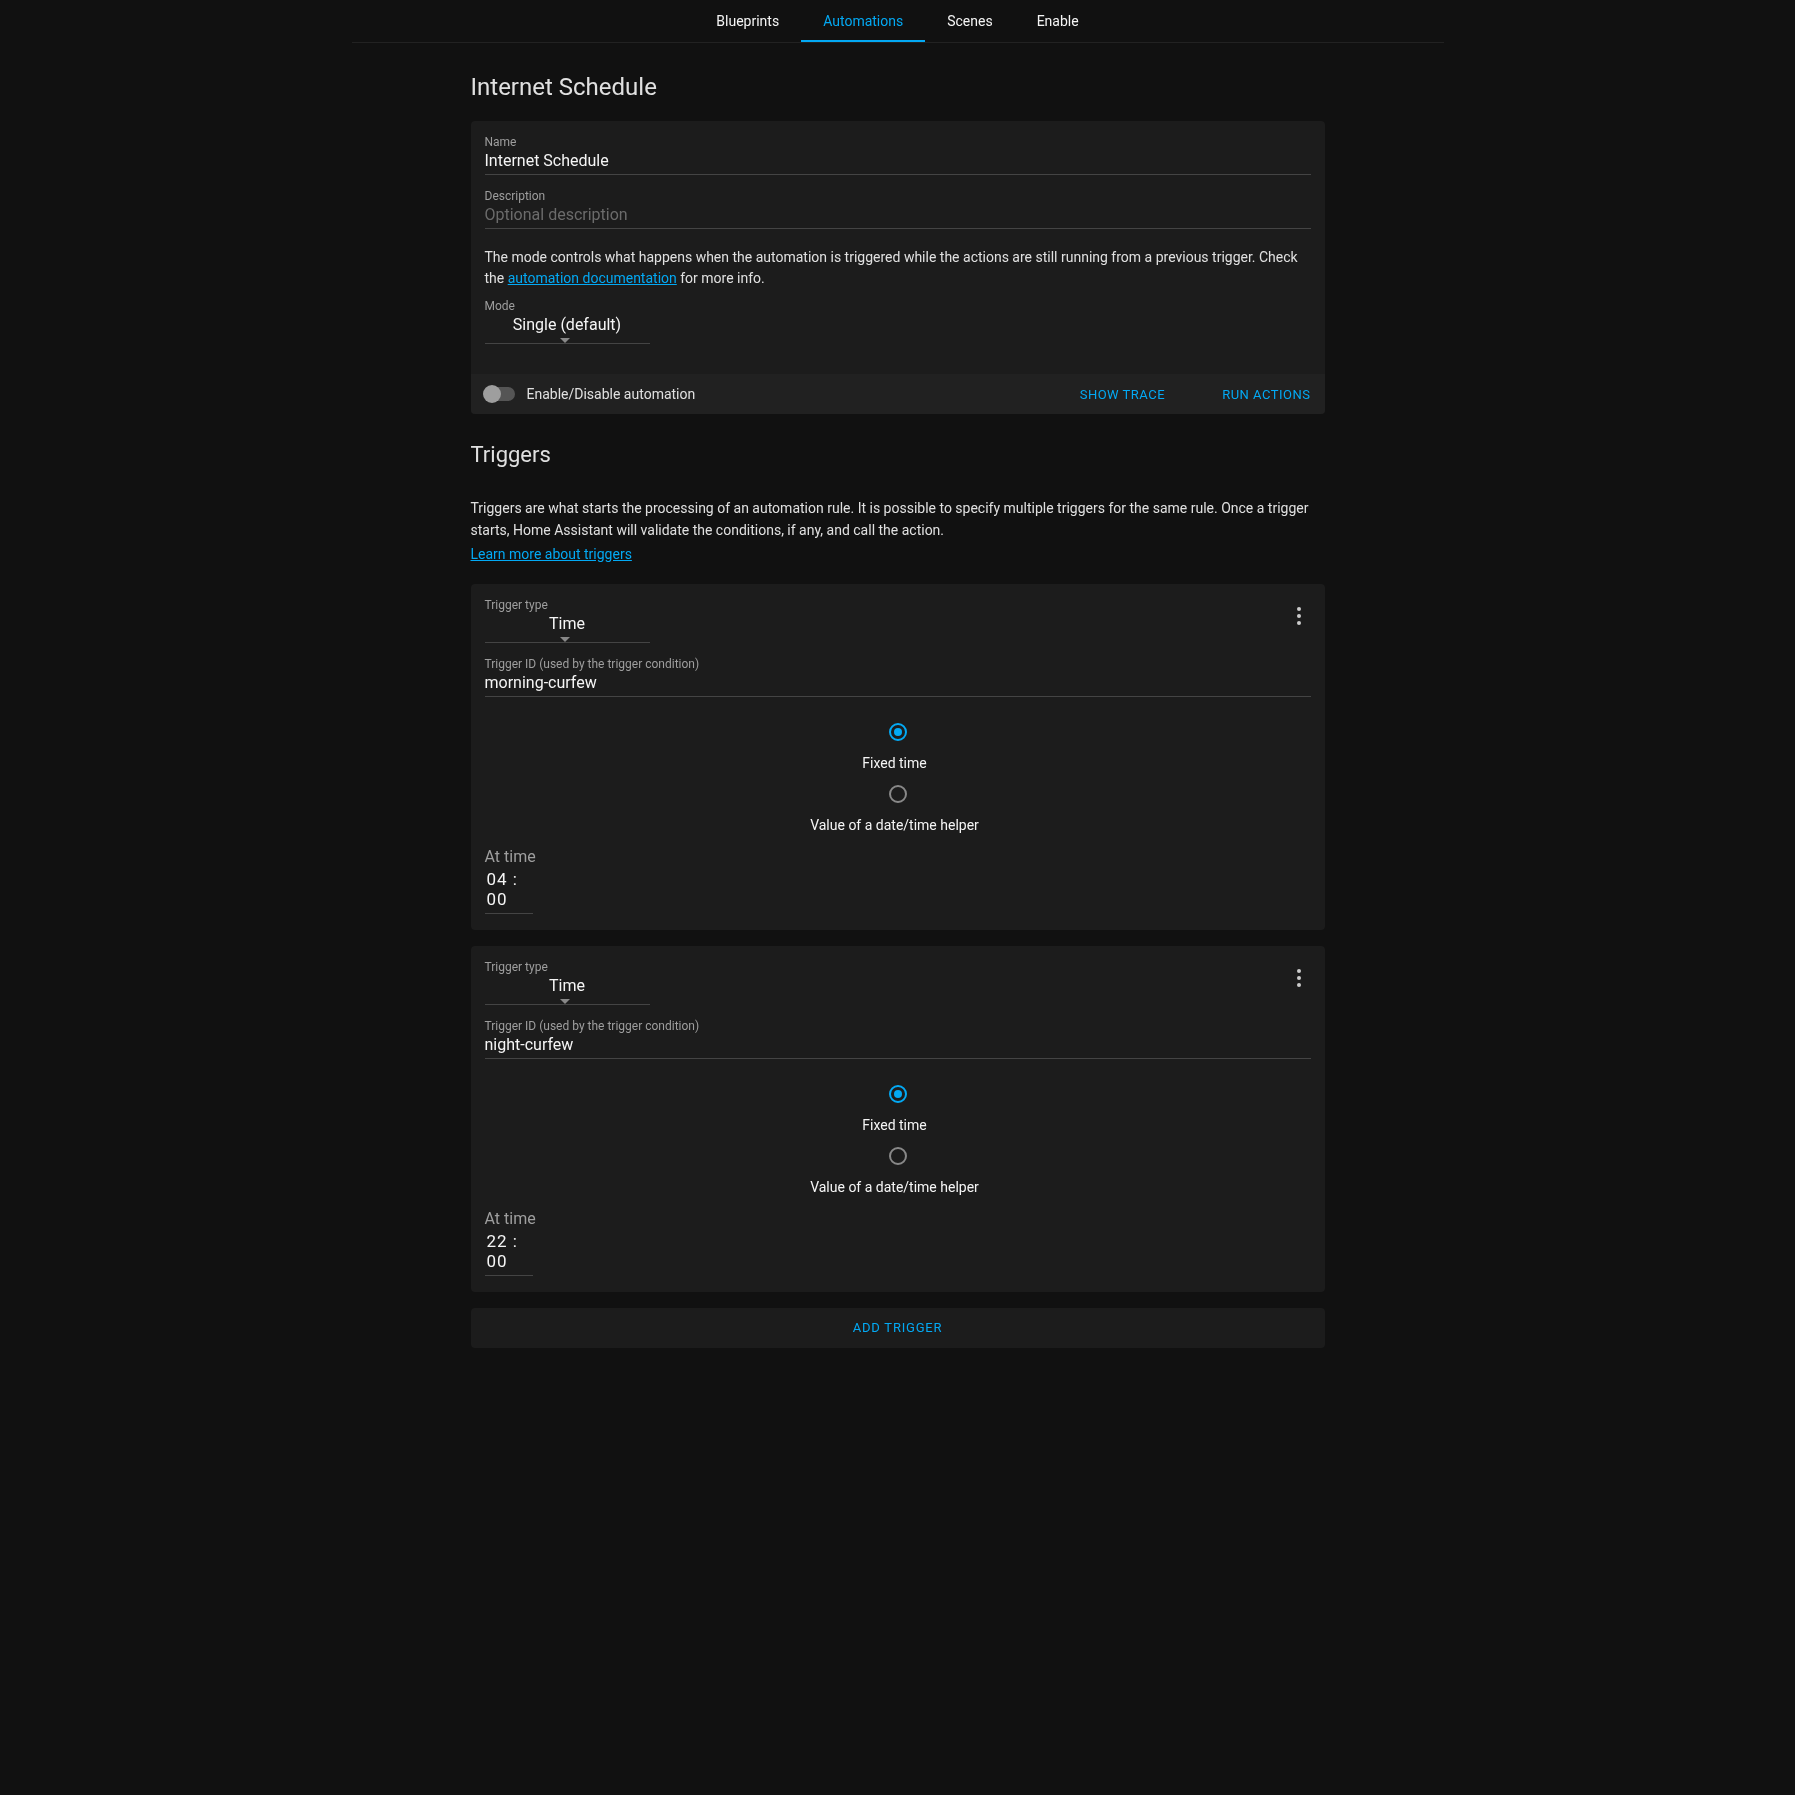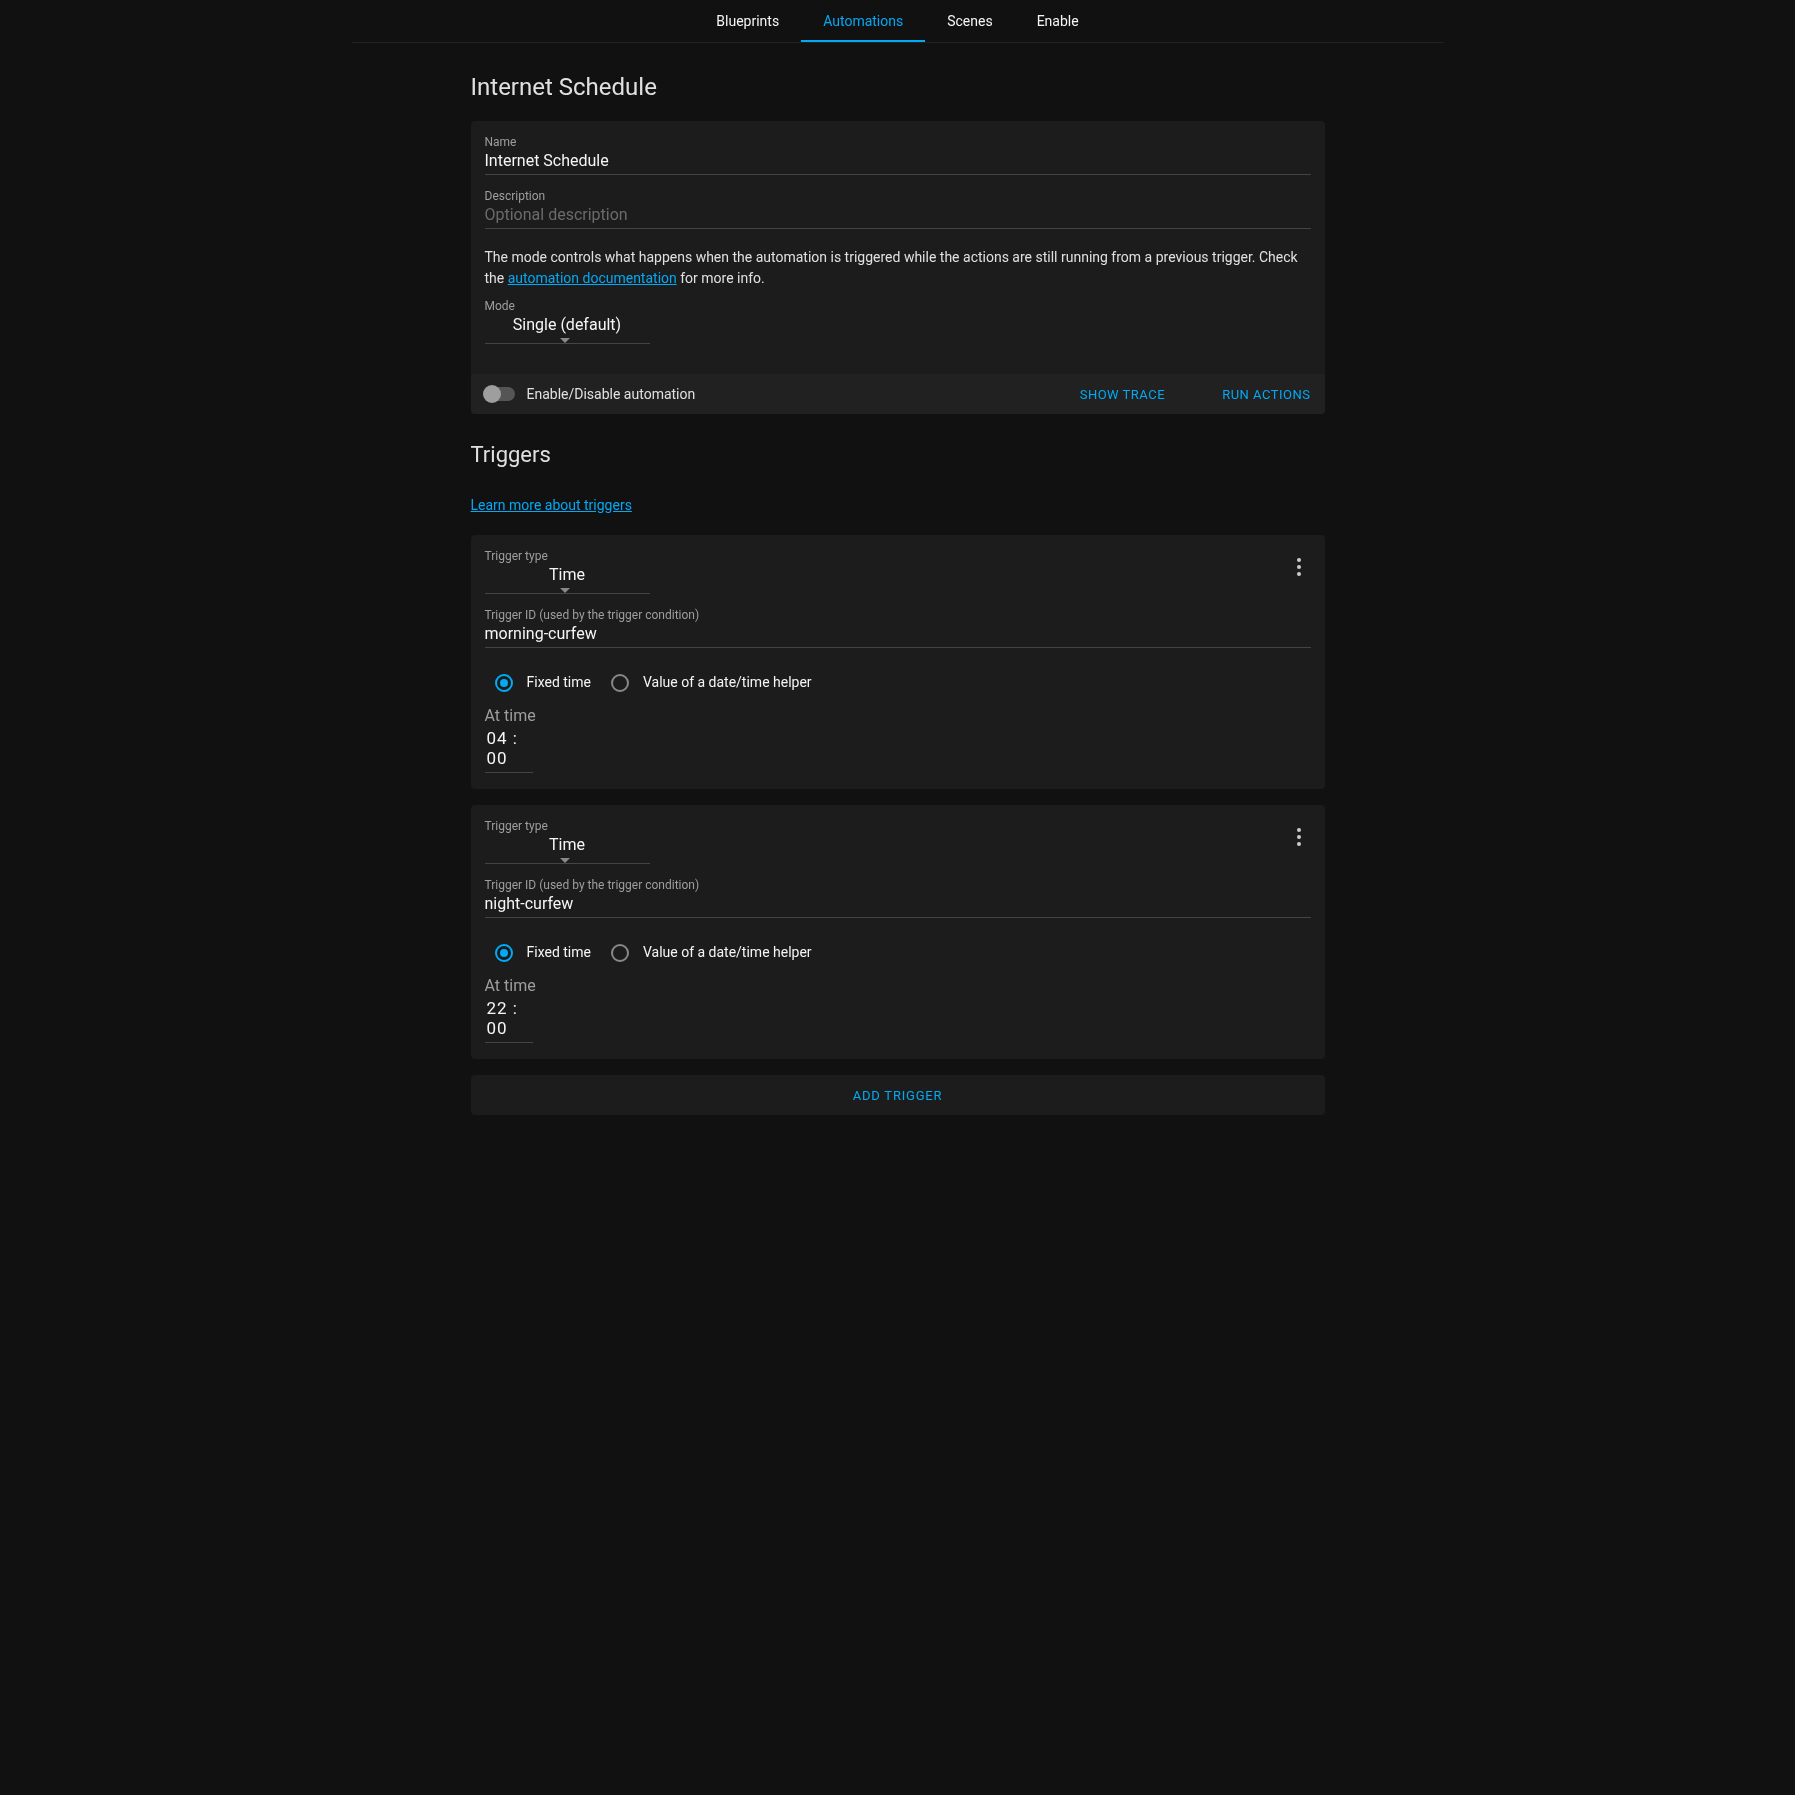--- a/index.html
+++ b/index.html
@@ -180,21 +180,21 @@
   }
   .dots {
     width: 24px; height: 24px;
     display: flex; flex-direction: column;
     align-items: center; justify-content: center;
     gap: 3px; cursor: pointer;
     margin-top: 6px;
   }
   .dots span { width: 4px; height: 4px; background: #ccc; border-radius: 50%; }
   
-  .radio-row { display: flex; align-items: flex-start; gap: 14px; padding: 12px 10px 6px 10px; }
+  .radio-row { display: flex; align-items: center; gap: 14px; padding: 12px 10px 6px 10px; flex-direction: column; }
   .radio {
     width: 18px; height: 18px;
     border: 2px solid #888;
     border-radius: 50%;
     display: flex; align-items: center; justify-content: center;
     cursor: pointer;
   }
   .radio.checked { border-color: var(--accent); }
   .radio.checked::after {
     content: ""; width: 8px; height: 8px; background: var(--accent); border-radius: 50%;
@@ -275,20 +275,21 @@
         </div>
         <div class="footer-btns">
           <span class="text-btn">SHOW TRACE</span>
           <span class="text-btn">RUN ACTIONS</span>
         </div>
       </div>
     </div>
 
     
     <h2 class="section-title">Triggers</h2>
+    <div class="section-desc">Triggers are what starts the processing of an automation rule. It is possible to specify multiple triggers for the same rule. Once a trigger starts, Home Assistant will validate the conditions, if any, and call the action.</div>
     <a href="#" class="learn">Learn more about triggers</a>
 
     
     <div class="card">
       <div class="card-body">
         <div class="card-head-row">
           <div class="tf tf-select" style="width:165px">
             <span class="tf-label">Trigger type</span>
             <span class="sel-val">Time</span>
             <span class="caret"></span>

